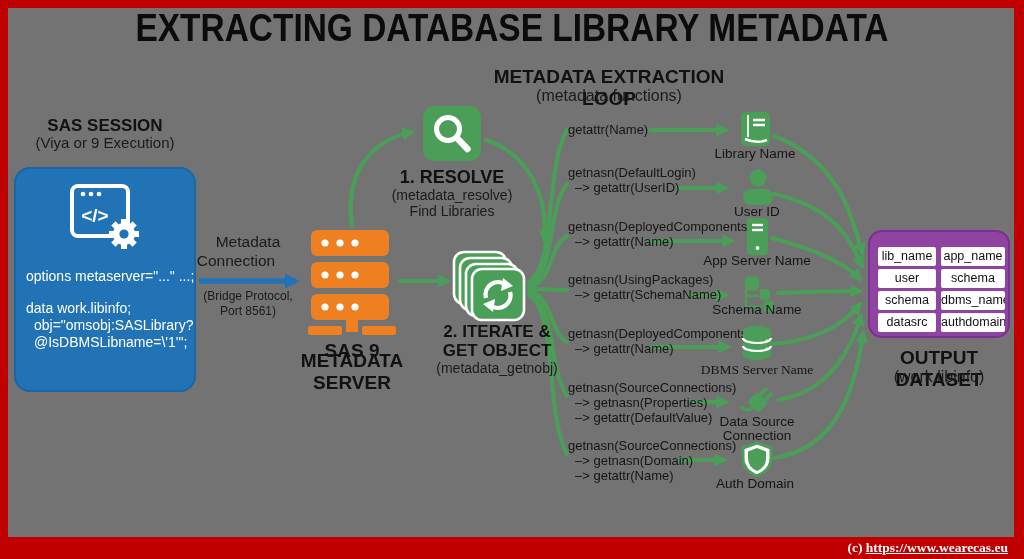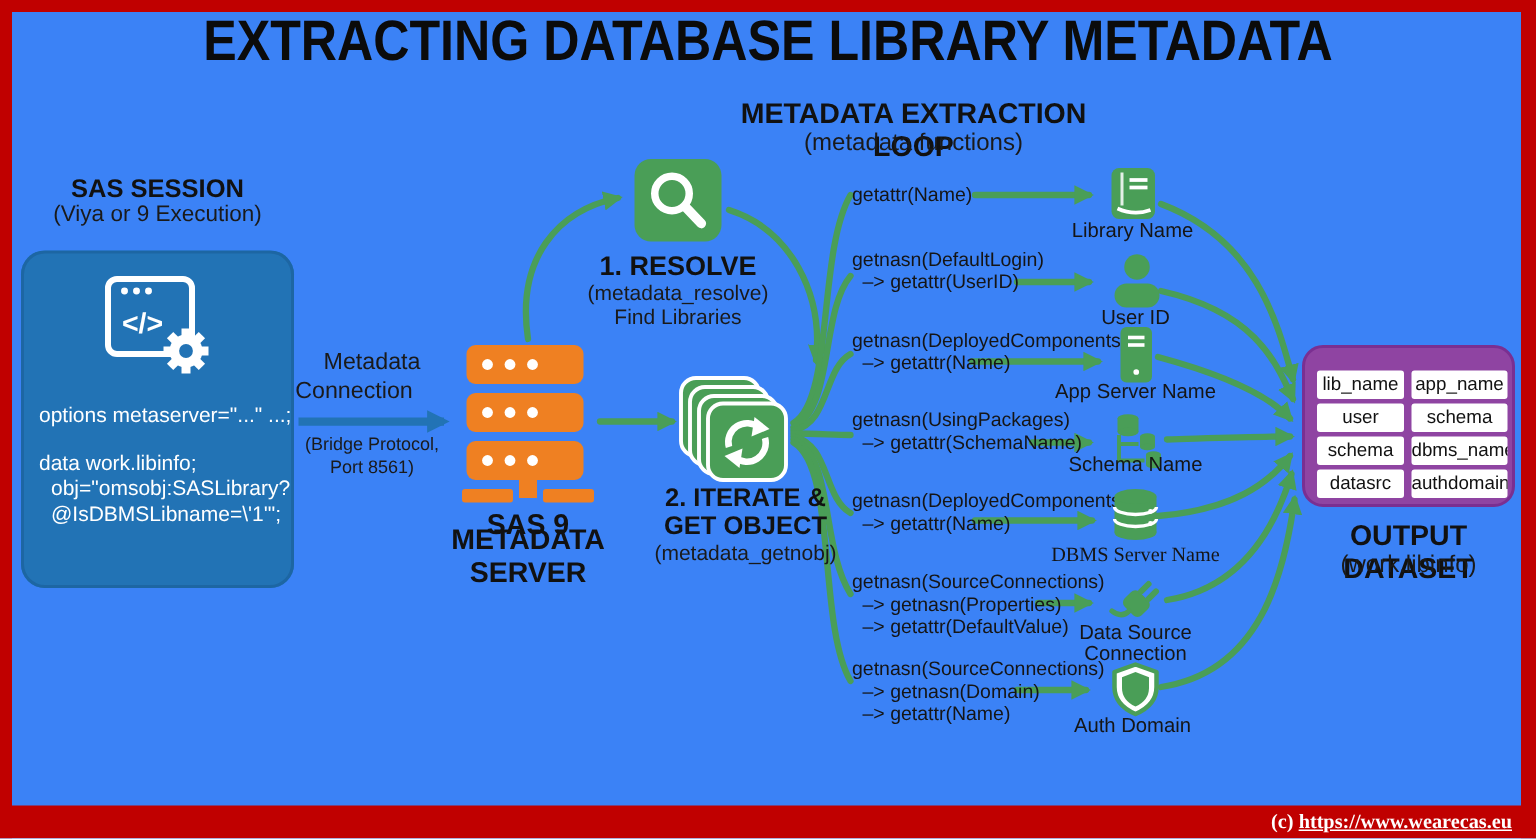--- a/index.html
+++ b/index.html
@@ -1,16 +1,16 @@
 <!DOCTYPE html>
 <html><head>
 <meta charset="utf-8">
 <style>
   html,body{margin:0;padding:0;background:#ffffff;font-family:"Liberation Sans",sans-serif;}
-  .stage{position:relative;width:1024px;height:559px;background:#3b82f6;overflow:hidden;}
+  .stage{position:relative;width:1024px;height:559px;background:#737373;overflow:hidden;}
   .abs{position:absolute;}
   
   .frame{background:#c00000;}
   
   .title{left:0;top:7px;width:1024px;text-align:center;font-size:38px;font-weight:700;
          color:#0b0b0b;transform:scaleX(.88);letter-spacing:0;white-space:nowrap;}
   .h-bold{font-weight:700;color:#111;text-align:center;}
   .h-sub{font-weight:400;color:#1a1a1a;text-align:center;}
   
   .sasbox{left:14px;top:167px;width:182px;height:225px;background:#2273b5;border-radius:16px;

